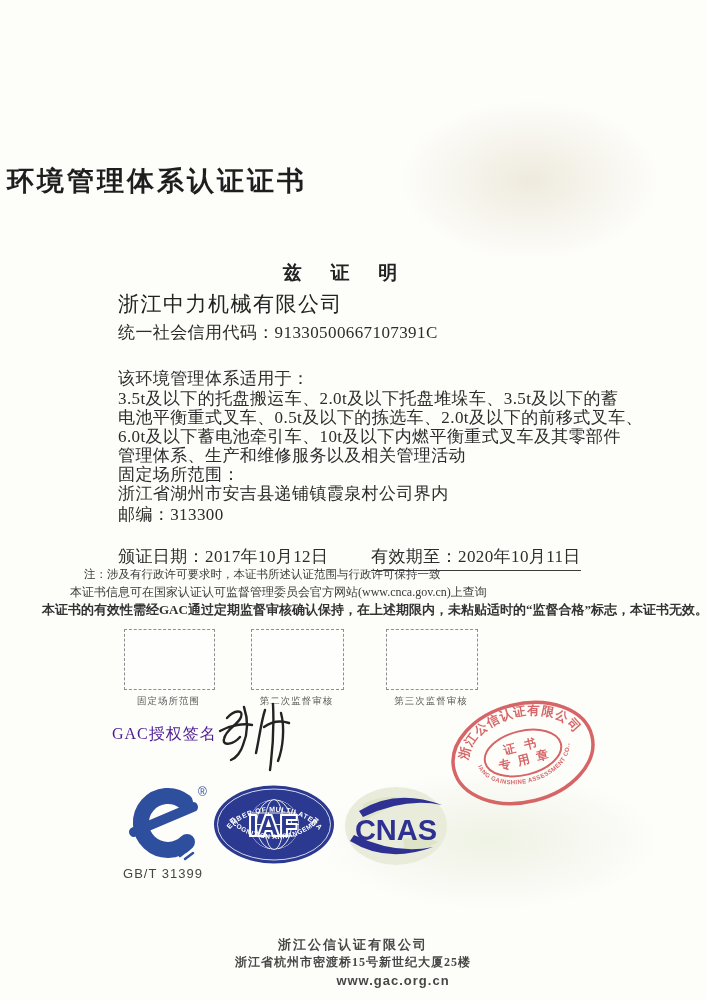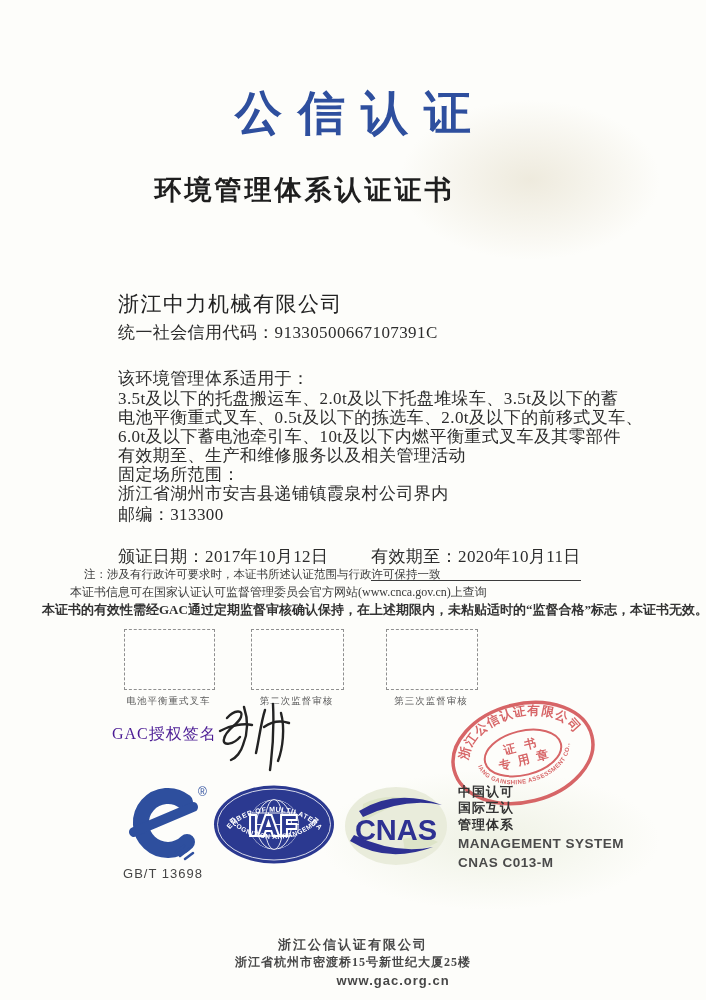--- a/index.html
+++ b/index.html
@@ -12,37 +12,37 @@
   .wm1{left:400px;top:100px;width:260px;height:160px;
     background:radial-gradient(closest-side,rgba(214,204,175,0.38),rgba(214,204,175,0));}
   .wm2{left:320px;top:770px;width:340px;height:140px;
     background:radial-gradient(closest-side,rgba(222,228,203,0.45),rgba(222,228,203,0));}
   .title{
     position:absolute;left:0;top:82px;width:706px;text-align:center;margin:0;
     font-family:"Liberation Sans","DejaVu Sans",sans-serif;
     font-size:47px;font-weight:700;color:#2e4f9e;letter-spacing:16px;text-indent:16px;
   }
   .subtitle{
-    position:absolute;left:0;top:159px;width:580px;text-align:center;margin:13px;
+    position:absolute;left:0;top:159px;width:580px;text-align:left;margin:4px;
     font-family:"Liberation Sans","DejaVu Sans",sans-serif;
     font-size:27px;font-weight:700;color:#1e1e1e;letter-spacing:3px;text-indent:3px;
   }
   .declare{
     position:absolute;left:0;top:260px;width:680px;text-align:center;
     font-size:19px;font-weight:600;letter-spacing:12px;text-indent:12px;color:#222;
   }
   .company{
     position:absolute;left:118px;top:290px;font-size:21px;letter-spacing:1.5px;color:#222;white-space:nowrap;
   }
   .bline{position:absolute;left:118px;font-size:17px;letter-spacing:0.4px;white-space:nowrap;color:#2c2c2c;}
   .t321{top:321px}.t344{top:344px}.t367{top:367px}
   .t386{top:387px}.t406{top:406px}.t425{top:425px}.t444{top:444px}
   .t463{top:463px}.t482{top:482px}.t503{top:503px}.t524{top:524px}.t545{top:545px}
   .valid{position:absolute;left:371px;top:545px;font-size:17px;letter-spacing:0.4px;white-space:nowrap;
-    color:#2c2c2c;border-bottom:1.5px solid #3c3c3c;padding-bottom:12px;}
+    color:#2c2c2c;border-bottom:1.5px solid #3c3c3c;padding-bottom:2px;}
   .note{position:absolute;white-space:nowrap;color:#3a3a3a;}
   .n1{left:84px;top:567px;font-size:11.5px;}
   .n2{left:70px;top:584px;font-size:12px;}
   .n3{left:42px;top:601px;font-size:13px;font-weight:600;color:#333;}
   .abox{position:absolute;top:629px;height:59px;border:1.2px dashed #8f8f8f;background:rgba(255,255,255,0.4);}
   .abox1{left:124px;width:89px}.abox2{left:251px;width:91px}.abox3{left:386px;width:90px}
   .acap{position:absolute;top:695px;text-align:center;font-size:9.5px;color:#5a5a5a;letter-spacing:1px;}
   .acap1{left:124px;width:89px}.acap2{left:251px;width:91px}.acap3{left:386px;width:90px}
   .siglabel{position:absolute;left:112px;top:724px;font-size:16px;letter-spacing:1px;color:#4c1d95;}
   .sealline{position:absolute;left:272px;top:713px;font-size:16px;letter-spacing:0.5px;color:#2c2c2c;white-space:nowrap;}
@@ -63,45 +63,45 @@
   .f3{top:973px;font-family:"Liberation Sans","DejaVu Sans",sans-serif;font-size:13px;font-weight:700;letter-spacing:1px;margin-left:40px;}
 </style>
 </head>
 <body>
 
 <div class="page">
 
   <div class="blob wm1"></div>
   <div class="blob wm2"></div>
 
-  <h1 class="title">公信认证</h1>
   <h2 class="subtitle">环境管理体系认证证书</h2>
 
+  <div class="declare">兹 证 明</div>
   <div class="company">浙江中力机械有限公司</div>
 
   <div class="bline t321">统一社会信用代码：91330500667107391C</div>
   <div class="bline t367">该环境管理体系适用于：</div>
   <div class="bline t386">3.5t及以下的托盘搬运车、2.0t及以下托盘堆垛车、3.5t及以下的蓄</div>
   <div class="bline t406">电池平衡重式叉车、0.5t及以下的拣选车、2.0t及以下的前移式叉车、</div>
   <div class="bline t425">6.0t及以下蓄电池牵引车、10t及以下内燃平衡重式叉车及其零部件</div>
-  <div class="bline t444">有效期至、生产和维修服务以及相关管理活动</div>
+  <div class="bline t444">管理体系、生产和维修服务以及相关管理活动</div>
   <div class="bline t463">固定场所范围：</div>
   <div class="bline t482">浙江省湖州市安吉县递铺镇霞泉村公司界内</div>
   <div class="bline t503">邮编：313300</div>
   <div class="bline t545">颁证日期：2017年10月12日</div>
   <div class="valid">有效期至：2020年10月11日</div>
 
   <div class="note n2">本证书信息可在国家认证认可监督管理委员会官方网站(www.cnca.gov.cn)上查询</div>
   <div class="note n1">注：涉及有行政许可要求时，本证书所述认证范围与行政许可保持一致</div>
   <div class="note n3">本证书的有效性需经GAC通过定期监督审核确认保持，在上述期限内，未粘贴适时的“监督合格”标志，本证书无效。</div>
 
   <div class="abox abox1"></div>
   <div class="abox abox2"></div>
   <div class="abox abox3"></div>
-  <div class="acap acap1">电池平衡重式叉车</div>
+  <div class="acap acap1">固定场所范围</div>
   <div class="acap acap2">第二次监督审核</div>
   <div class="acap acap3">第三次监督审核</div>
 
   <div class="siglabel">GAC授权签名</div>
   <svg class="sigsvg" width="92" height="76" viewBox="0 0 92 76">
     <g fill="none" stroke="#232323" stroke-width="2.4" stroke-linecap="round" stroke-linejoin="round">
       <path d="M14,20 C21,12 31,11 28,19 C25,27 13,31 11,41 C9,49 21,46 27,39"></path>
       <path d="M7,33 C18,27 31,25 39,27"></path>
       <path d="M31,9 C35,21 35,35 30,47 C28,54 23,60 18,62"></path>
       <path d="M52,12 C48,24 46,42 43,55"></path>
@@ -131,21 +131,21 @@
   <svg class="elogo" width="90" height="86" viewBox="0 0 90 86">
     <g fill="none" stroke="#2e4f9e" stroke-linecap="round">
       <path d="M 66,20 A 27,27 0 1 0 68,60" stroke-width="16"></path>
       <path d="M 15,50 L 74,25" stroke-width="10"></path>
       <path d="M 57,70 L 65,64" stroke-width="2.5"></path>
       <path d="M 61,74 L 70,67" stroke-width="2.5"></path>
       <path d="M 66,77 L 74,71" stroke-width="2.5"></path>
     </g>
     <text x="79" y="14" font-size="12" fill="#2e4f9e" font-family="Liberation Sans, sans-serif">®</text>
   </svg>
-  <div class="gbcap">GB/T 13698</div>
+  <div class="gbcap">GB/T 31399</div>
 
   <svg class="iafsvg" width="122" height="79" viewBox="0 0 122 79">
     <defs>
       <path id="iafTop" d="M 15,47 A 49,31 0 0 1 107,47"></path>
       <path id="iafBot" d="M 15,33 A 49,32 0 0 0 107,33"></path>
       <clipPath id="iafGlobe">
           <circle cx="61" cy="39.5" r="25"></circle>
         </clipPath>
     </defs>
     <ellipse cx="61" cy="39.5" rx="60" ry="39" fill="#2b3990"></ellipse>
@@ -169,25 +169,18 @@
 
   <svg class="cnassvg" width="106" height="84" viewBox="0 0 106 84">
     <ellipse cx="53" cy="42" rx="51" ry="39" fill="#e9ecdb"></ellipse>
     <path d="M 20,20 Q 45,8 70,16 Q 55,18 38,28 Q 28,32 18,40 Z" fill="#dde4c8"></path>
     <path d="M 60,55 Q 80,50 95,58 Q 82,66 62,68 Z" fill="#dde4c8"></path>
     <path d="M 16,27 Q 53,4 99,21 Q 62,13 20,33 Z" fill="#2e3192"></path>
     <text x="53" y="56" text-anchor="middle" font-size="29" font-weight="bold" letter-spacing="0" font-family="Liberation Sans, sans-serif" fill="#2e3192">CNAS</text>
     <path d="M 7,57 Q 44,80 90,63 Q 53,71 11,51 Z" fill="#2e3192"></path>
   </svg>
 
-  <div class="accr">
-    <div class="cn">中国认可</div>
-    <div class="cn">国际互认</div>
-    <div class="cn">管理体系</div>
-    <div class="en">MANAGEMENT SYSTEM</div>
-    <div class="en">CNAS C013-M</div>
-  </div>
 
   <div class="footer f1">浙江公信认证有限公司</div>
   <div class="footer f2">浙江省杭州市密渡桥15号新世纪大厦25楼</div>
   <div class="footer f3">www.gac.org.cn</div>
 
 </div>
 
 </body></html>

